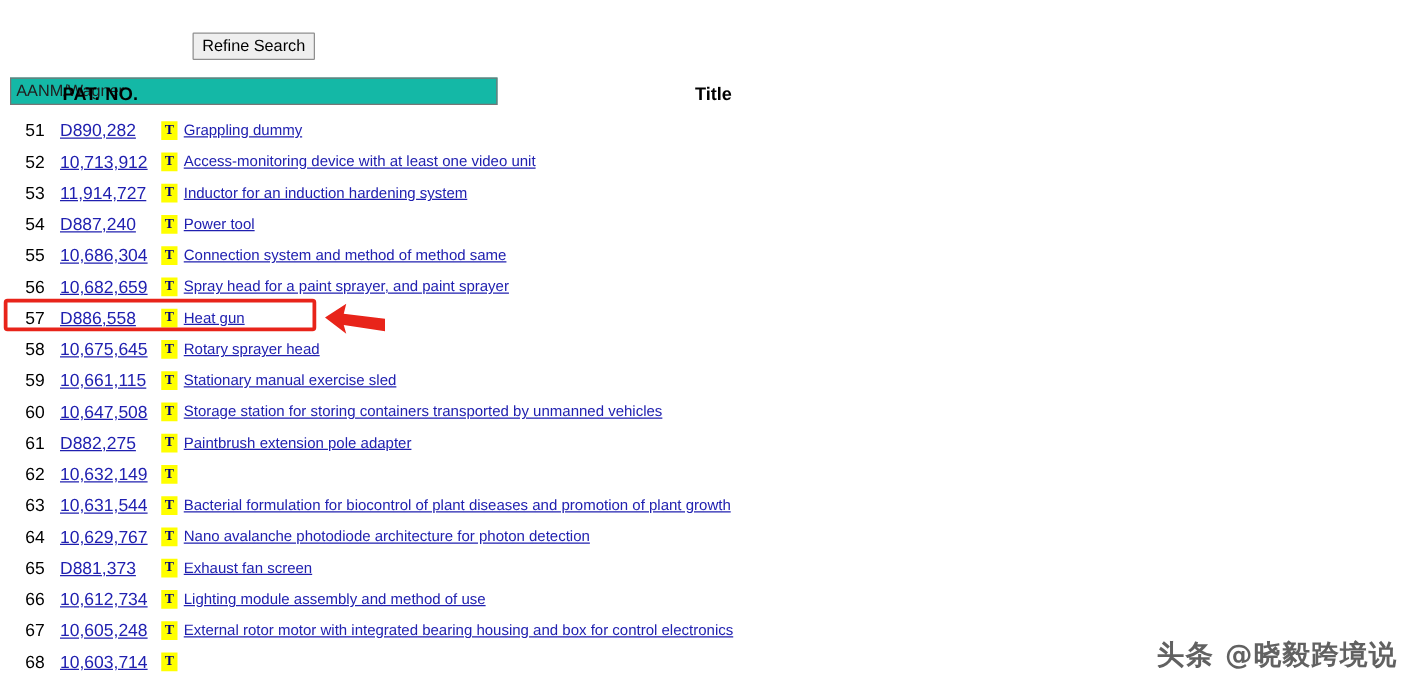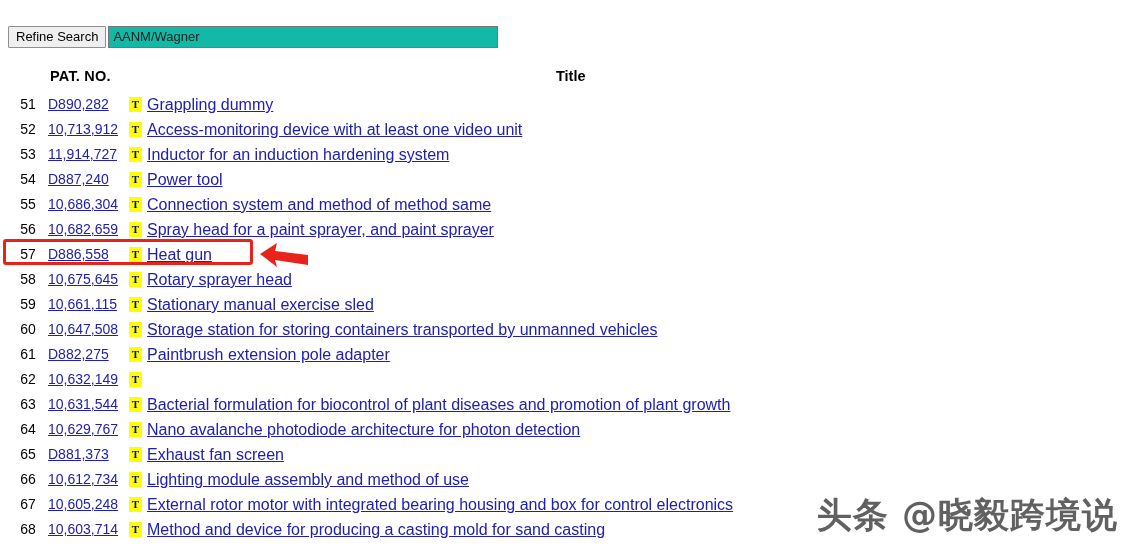--- a/index.html
+++ b/index.html
@@ -17,21 +17,22 @@
     color: #000000;
   }
 
   
   #toolbar {
     position: absolute;
     left: 8px;
     top: 26px;
     display: flex;
     align-items: center;
-    gap: 2px;
+    gap: 14px;
+    flex-direction: column;
   }
   #refine-search-button {
     font-family: "Liberation Sans", sans-serif;
     font-size: 13px;
     line-height: 15px;
     padding: 2px 7px 3px 7px;
     background: #efefef;
     border: 1px solid #8f8f8f;
     border-radius: 1px;
     color: #000;
@@ -118,21 +119,21 @@
     font-size: 11px;
     line-height: 15px;
     text-align: center;
     font-family: "Liberation Serif", serif;
     cursor: pointer;
   }
   .title {
     position: absolute;
     left: 147px;
     top: 0;
-    font-size: 16px;
+    font-size: 12px;
   }
   .titlelink {
     color: #2020b0;
     text-decoration: underline;
     cursor: pointer;
   }
 
   
   .row.partial {
     height: 12px;
@@ -159,21 +160,21 @@
     height: 30px;
     pointer-events: none;
   }
 
   
   #watermark {
     position: absolute;
     right: 14px;
     bottom: 8px;
     font-family: "DejaVu Sans", sans-serif;
-    font-size: 35px;
+    font-size: 22px;
     font-weight: bold;
     color: #3a3a3a;
     opacity: 0.80;
     letter-spacing: 1px;
     white-space: nowrap;
     user-select: none;
   }
 </style>
 </head>
 <body>
@@ -289,21 +290,20 @@
       <div class="row">
         <span class="idx">67</span>
         <span class="patno"><span class="patlink">10,605,248</span></span>
         <span class="ticon">T</span>
         <span class="title"><span class="titlelink">External rotor motor with integrated bearing housing and box for control electronics</span></span>
       </div>
       <div class="row">
         <span class="idx">68</span>
         <span class="patno"><span class="patlink">10,603,714</span></span>
         <span class="ticon">T</span>
-        <span class="title"><span class="titlelink">Method and device for producing a casting mold for sand casting</span></span>
       </div>
       <div class="row partial">
         <span class="idx">69</span>
         <span class="patno"><span class="patlink">10,596,581</span></span>
         <span class="title"><span class="titlelink">Apparatus for applying a coating</span></span>
       </div>
     </div>
 </div>
 
 <div id="highlight-box"></div>

